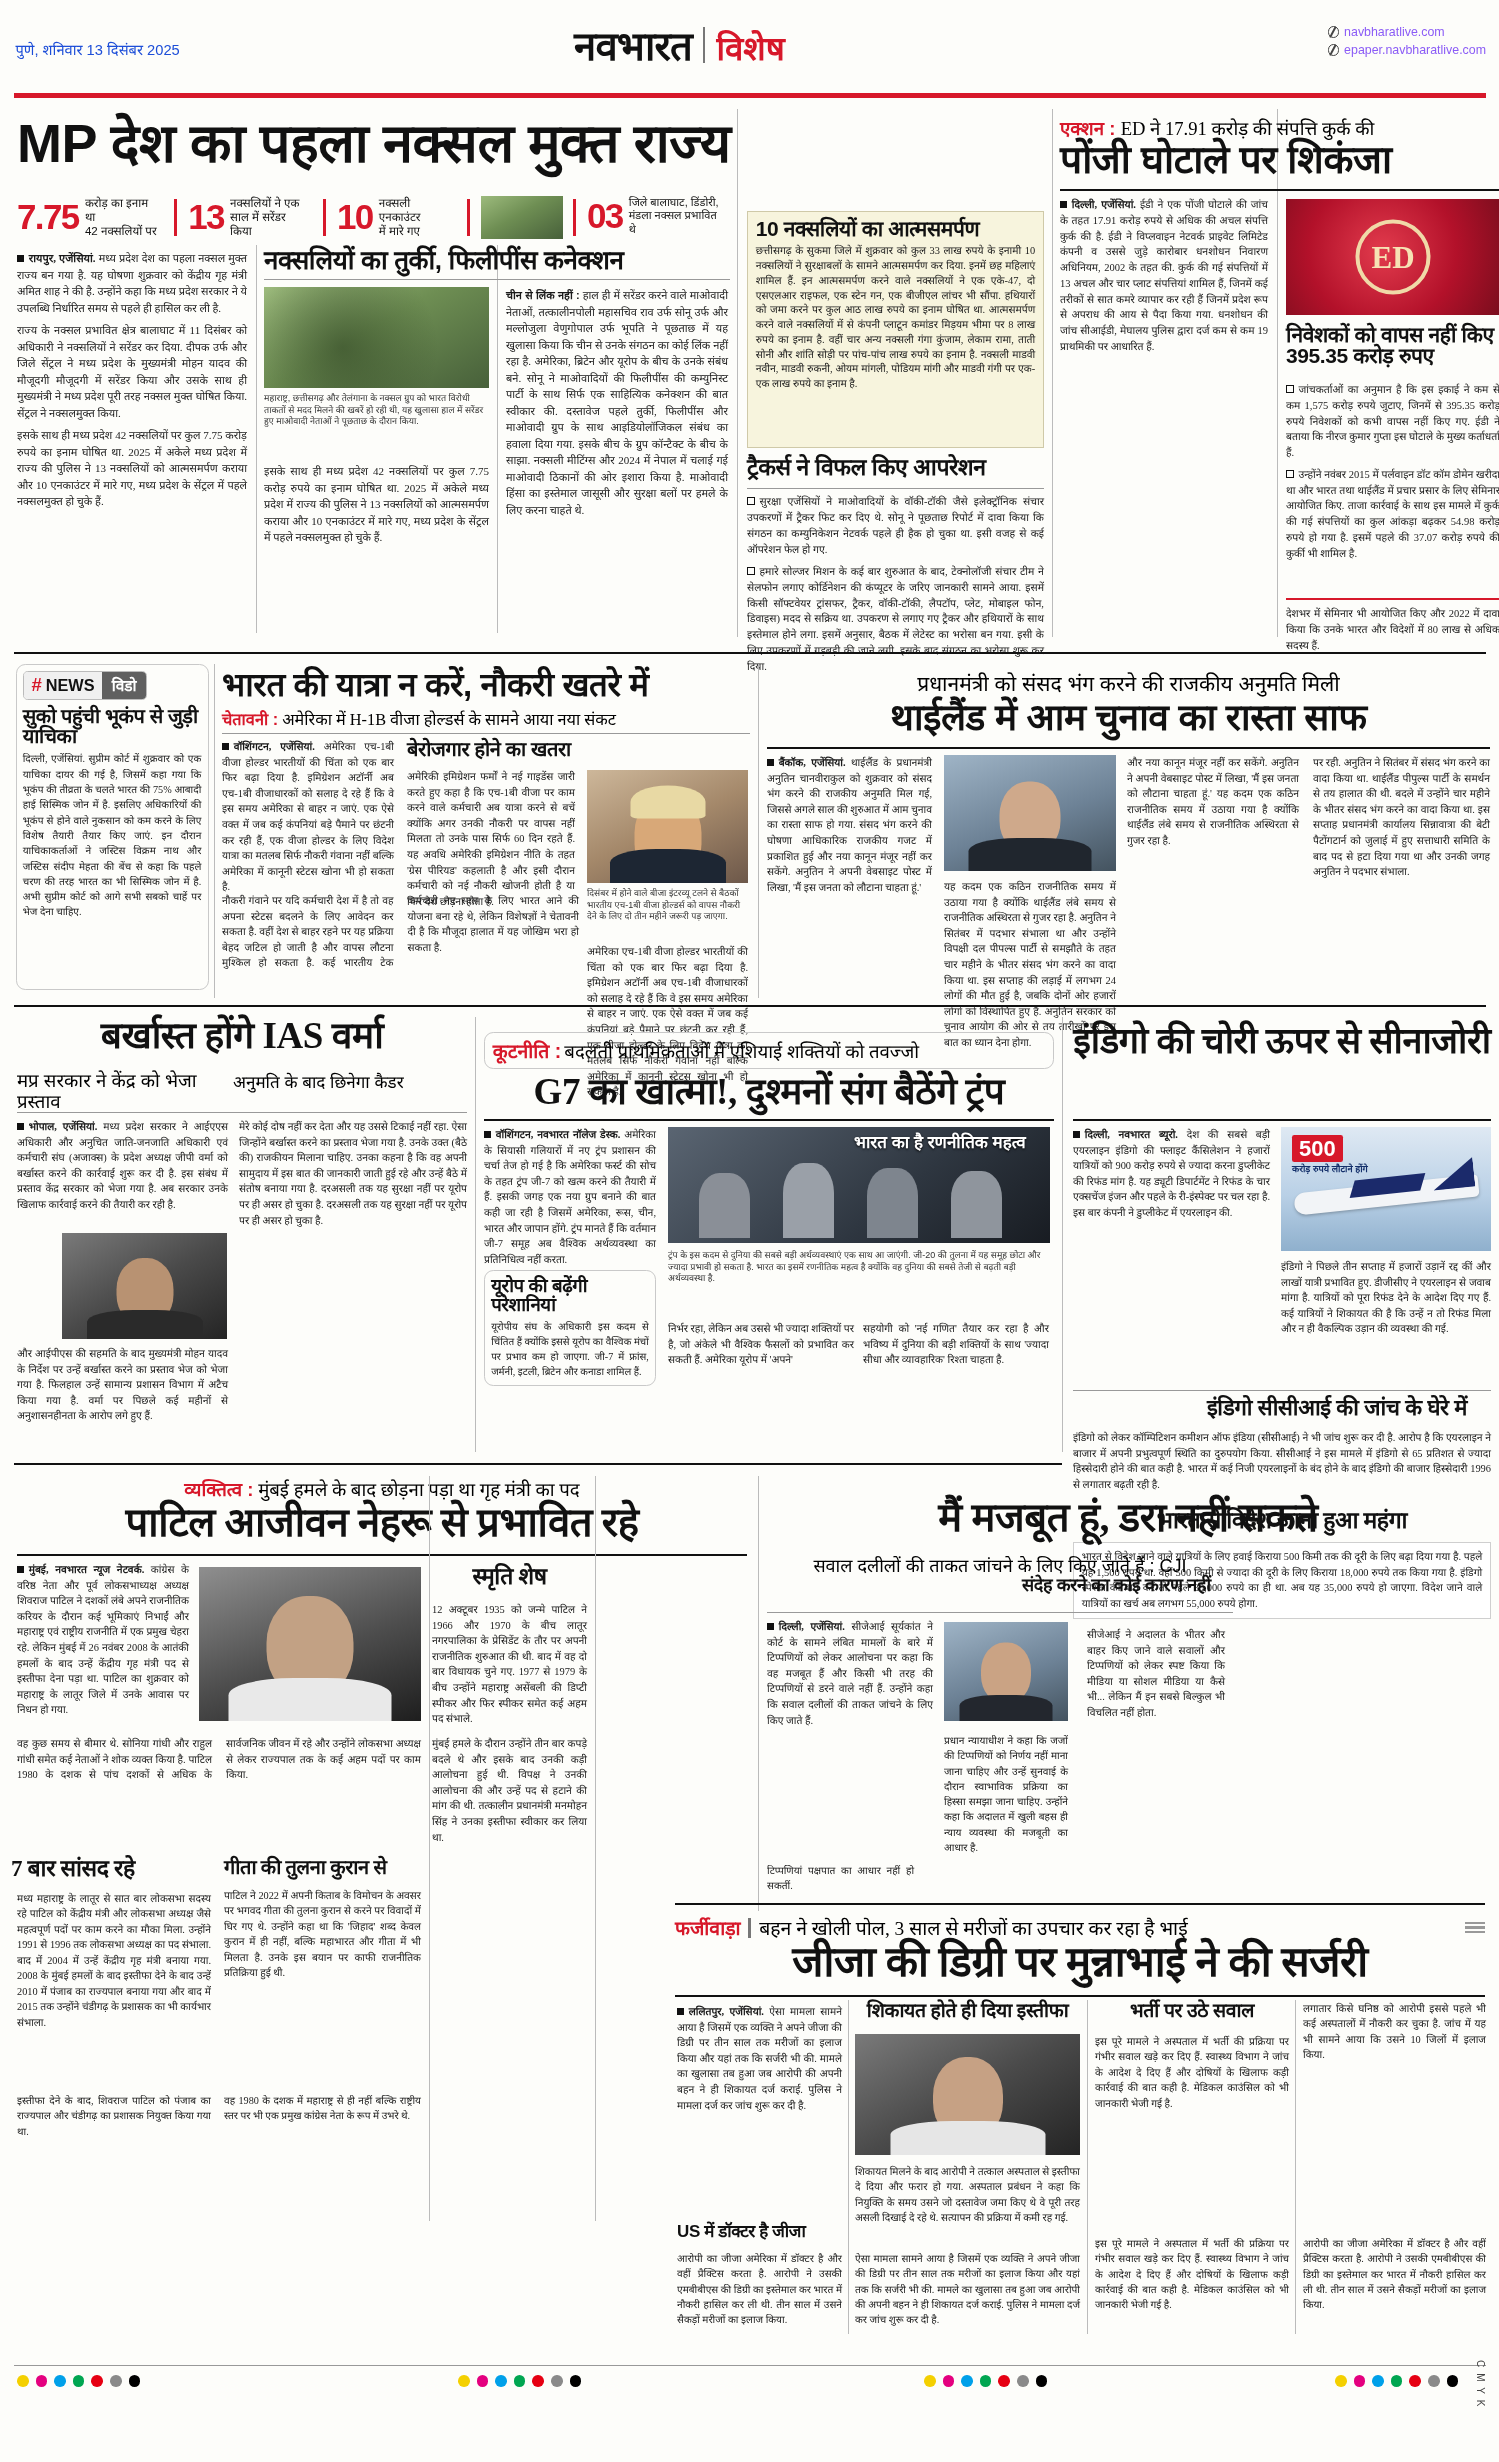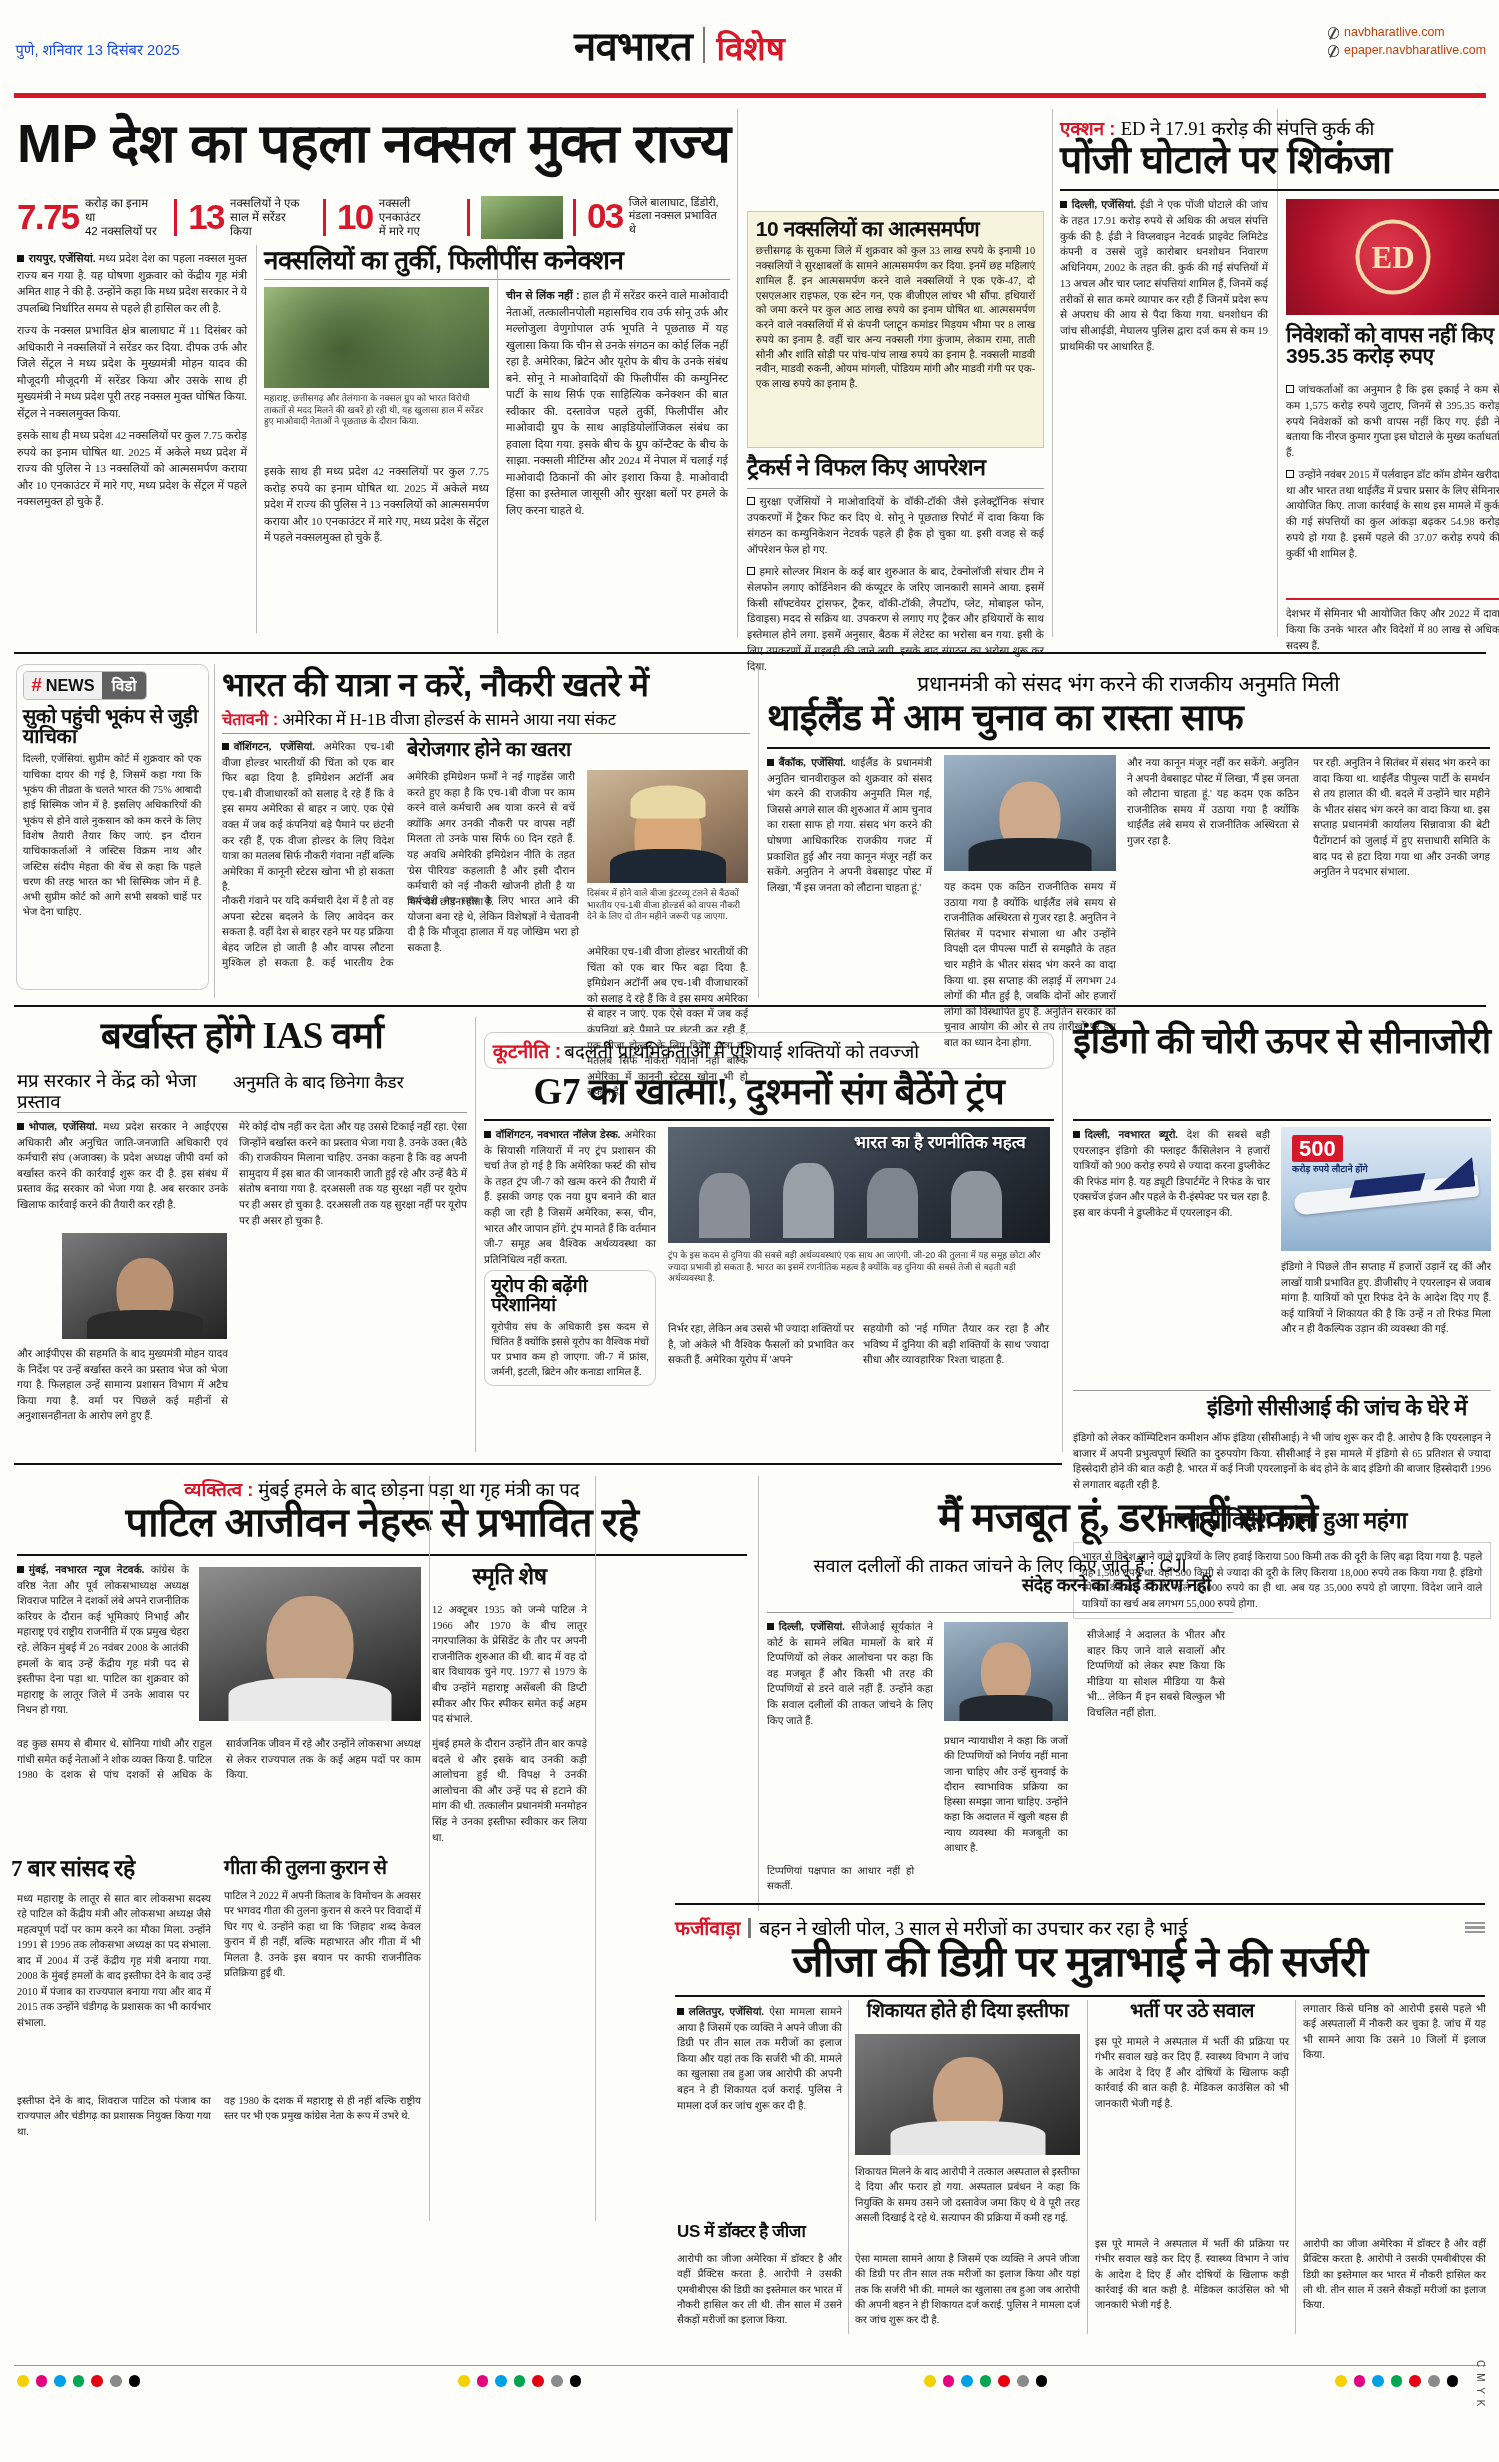--- a/index.html
+++ b/index.html
@@ -59,22 +59,22 @@
     font-size: 40px; font-weight: bold; color: #111; letter-spacing: -0.8px;
     font-family: "Liberation Sans", "DejaVu Sans", sans-serif;
   }
   .masthead .bar { width: 2.3px; height: 36px; background: #777; align-self: center; }
   .masthead .vs {
     font-size: 33px; font-weight: bold; color: #d7182a;
     font-family: "Liberation Sans", "DejaVu Sans", sans-serif;
   }
   .hdr-links { position: absolute; right: 14px; top: 25px; text-align: left; }
   .hdr-links div {
-    font-size: 12.4px; color: #c2410c; margin-bottom: 3.9px;
-    display: flex; align-items: flex-end; gap: 4.7px;
+    font-size: 12.4px; color: #8b5cf6; margin-bottom: 3.9px;
+    display: flex; align-items: center; gap: 4.7px;
     font-family: "Liberation Sans", "DejaVu Sans", sans-serif;
   }
   .globe { width: 11.6px; height: 11.6px; border-radius: 50%; border: 1.6px solid #444; display:inline-block; position: relative;}
   .globe::after { content:""; position:absolute; left:3.5px; top:-0.8px; width:1.6px; height:11.6px; background:#444; transform: rotate(28deg);}
   .hdr-rule { position: absolute; left: 14px; top: 93px; width: 1472px; height: 4.7px; }
 
   
   .vrule { position: absolute; width: 0.8px; background: #bbb; }
   .hrule { position: absolute; height: 0.8px; background: #999; }
   .hrule-thick { position: absolute; height: 2.3px; background: #111; }
@@ -299,21 +299,21 @@
     <p class="body-txt" style="margin:0;font-size:10.4px;">नौकरी गंवाने पर यदि कर्मचारी देश में है तो वह अपना स्टेटस बदलने के लिए आवेदन कर सकता है. वहीं देश से बाहर रहने पर यह प्रक्रिया बेहद जटिल हो जाती है और वापस लौटना मुश्किल हो सकता है. कई भारतीय टेक कर्मचारी नए साल के लिए भारत आने की योजना बना रहे थे, लेकिन विशेषज्ञों ने चेतावनी दी है कि मौजूदा हालात में यह जोखिम भरा हो सकता है.</p>
   </div>
   <div style="position:absolute;left:587px;top:944px;width:161px;">
     <p class="body-txt" style="margin:0;font-size:10.4px;">अमेरिका एच-1बी वीजा होल्डर भारतीयों की चिंता को एक बार फिर बढ़ा दिया है. इमिग्रेशन अटॉर्नी अब एच-1बी वीजाधारकों को सलाह दे रहे हैं कि वे इस समय अमेरिका से बाहर न जाएं. एक ऐसे वक्त में जब कई कंपनियां बड़े पैमाने पर छंटनी कर रही हैं, एक वीजा होल्डर के लिए विदेश यात्रा का मतलब सिर्फ नौकरी गंवाना नहीं बल्कि अमेरिका में कानूनी स्टेटस खोना भी हो सकता है.</p>
   </div>
 
   <div class="vrule" style="left:214px;top:664px;height:334px;"></div>
   <div class="vrule" style="left:758px;top:664px;height:334px;"></div>
 
   <div style="position:absolute;left:767px;top:669px;width:723px;font-size:21px;text-align:center;font-family:'Liberation Sans','DejaVu Sans',sans-serif;">प्रधानमंत्री को संसद भंग करने की राजकीय अनुमति मिली</div>
-  <div class="hl" style="position:absolute;left:767px;top:699px;width:723px;font-size:37px;text-align:left;font-family:'Liberation Sans','DejaVu Sans',sans-serif;">थाईलैंड में आम चुनाव का रास्ता साफ</div>
+  <div class="hl" style="position:absolute;left:767px;top:699px;width:723px;font-size:37px;text-align:center;font-family:'Liberation Sans','DejaVu Sans',sans-serif;">थाईलैंड में आम चुनाव का रास्ता साफ</div>
   <div class="hrule-thick" style="left:767px;top:747px;width:723px;"></div>
 
   <div style="position:absolute;left:767px;top:755px;width:165px;">
     <p class="body-txt" style="margin:0;font-size:10.4px;">
       <span class="fbullet"></span><b>बैंकॉक, एजेंसियां.</b>
       <span>थाईलैंड के प्रधानमंत्री अनुतिन चानवीराकुल को शुक्रवार को संसद भंग करने की राजकीय अनुमति मिल गई, जिससे अगले साल की शुरुआत में आम चुनाव का रास्ता साफ हो गया. संसद भंग करने की घोषणा आधिकारिक राजकीय गजट में प्रकाशित हुई और नया कानून मंजूर नहीं कर सकेंगे. अनुतिन ने अपनी वेबसाइट पोस्ट में लिखा, 'मैं इस जनता को लौटाना चाहता हूं.'</span>
     </p>
   </div>
   <div class="imgbox photo-cool" style="position:absolute;left:944px;top:755px;width:172px;height:116px;">
     <div style="position:absolute;left:50%;top:54%;transform:translate(-50%,-50%);width:61px;height:73px;border-radius:46%;background:#cfa98b;"></div>

